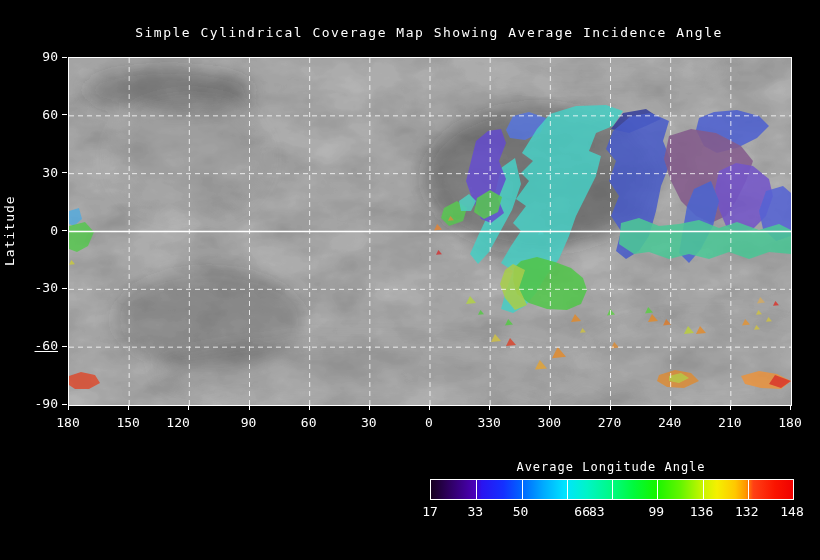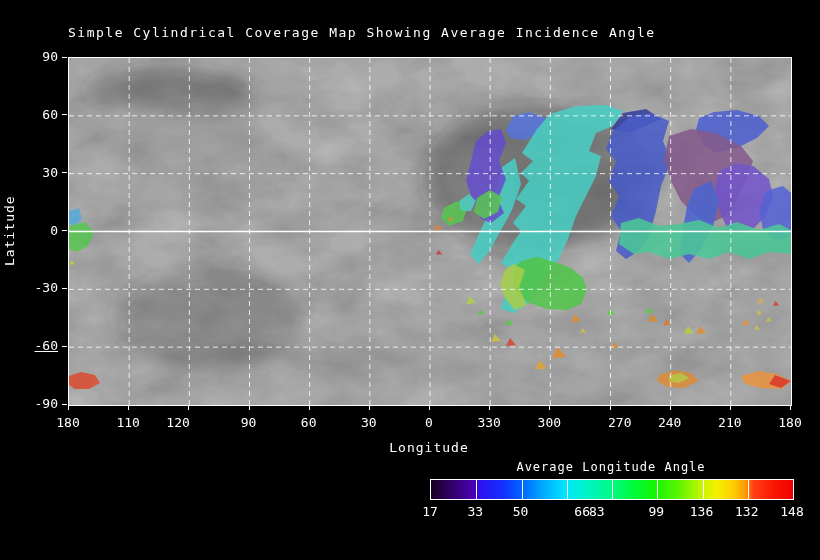--- a/index.html
+++ b/index.html
@@ -1,18 +1,18 @@
 <!DOCTYPE html>
 <html><head>
 <meta charset="utf-8">
 <style>
   html,body{margin:0;padding:0;background:#000;}
   .stage{position:relative;width:820px;height:560px;background:#000;overflow:hidden;
          font-family:"DejaVu Sans Mono",monospace;color:#fff;}
-  .page-title{position:absolute;left:68px;top:25px;width:722px;
+  .page-title{position:absolute;left:68px;top:25px;width:722px;text-align:center;
               font-size:13px;letter-spacing:1.5px;white-space:nowrap;}
   .plot{position:absolute;left:68px;top:57px;width:722px;height:347px;
         border:1px solid #fff;box-sizing:content-box;}
   .plot svg{display:block;width:100%;height:100%;}
   .ylab{position:absolute;left:2px;top:57px;height:347px;width:16px;
         writing-mode:vertical-rl;transform:rotate(180deg);text-align:center;
         font-size:13px;letter-spacing:1px;}
   .xlab{position:absolute;left:68px;top:440px;width:722px;text-align:center;
         font-size:13px;letter-spacing:1px;}
   .tick-label{position:absolute;font-size:13px;white-space:nowrap;}
@@ -130,21 +130,20 @@
           <line x1="661.8333333333334" y1="0" x2="661.8333333333334" y2="347" stroke="#fff" stroke-width="0.8" stroke-dasharray="5 4"></line>
           <line x1="0" y1="57.833333333333336" x2="722" y2="57.833333333333336" stroke="#fff" stroke-width="0.8" stroke-dasharray="5 4"></line>
           <line x1="0" y1="115.66666666666667" x2="722" y2="115.66666666666667" stroke="#fff" stroke-width="0.8" stroke-dasharray="5 4"></line>
           <line x1="0" y1="173.5" x2="722" y2="173.5" stroke="#fff" stroke-width="1.4"></line>
           <line x1="0" y1="231.33333333333334" x2="722" y2="231.33333333333334" stroke="#fff" stroke-width="0.8" stroke-dasharray="5 4"></line>
           <line x1="0" y1="289.1666666666667" x2="722" y2="289.1666666666667" stroke="#fff" stroke-width="0.8" stroke-dasharray="5 4"></line>
         </g>
     </svg>
   </div>
 
-  <div class="xlab">Longitude</div>
 
   <div class="cbar-title">Average Longitude Angle</div>
   <div class="cbar" id="cbar" style="background: linear-gradient(90deg, rgb(22, 0, 31) 0%, rgb(46, 0, 96) 5%, rgb(74, 0, 184) 12%, rgb(42, 20, 240) 14%, rgb(20, 48, 255) 20%, rgb(0, 100, 255) 25%, rgb(0, 170, 255) 31%, rgb(0, 228, 255) 37%, rgb(0, 244, 200) 43%, rgb(0, 250, 130) 50%, rgb(0, 250, 60) 56%, rgb(20, 245, 0) 62%, rgb(100, 245, 0) 69%, rgb(200, 245, 0) 75%, rgb(245, 240, 0) 79%, rgb(255, 200, 0) 84%, rgb(255, 150, 0) 87%, rgb(255, 65, 20) 89%, rgb(250, 20, 0) 95%, rgb(240, 0, 0) 100%);">
       <div class="sep" style="left: 12.5%;"></div>
       <div class="sep" style="left: 25%;"></div>
       <div class="sep" style="left: 37.5%;"></div>
       <div class="sep" style="left: 50%;"></div>
       <div class="sep" style="left: 62.5%;"></div>
       <div class="sep" style="left: 75%;"></div>
       <div class="sep" style="left: 87.5%;"></div>
@@ -159,37 +158,37 @@
     <div class="tick-label" style="left: 12px; top: 222.5px; width: 46px; text-align: right;">0</div>
     <div class="tickmark" style="left: 62px; top: 230px; width: 5px; height: 1px;"></div>
     <div class="tick-label" style="left: 12px; top: 280.333px; width: 46px; text-align: right;">-30</div>
     <div class="tickmark" style="left: 62px; top: 287.833px; width: 5px; height: 1px;"></div>
     <div class="tick-label" style="left: 12px; top: 338.167px; width: 46px; text-align: right; text-decoration: underline;">-60</div>
     <div class="tickmark" style="left: 62px; top: 345.667px; width: 5px; height: 1px;"></div>
     <div class="tick-label" style="left: 12px; top: 396px; width: 46px; text-align: right;">-90</div>
     <div class="tickmark" style="left: 62px; top: 403.5px; width: 5px; height: 1px;"></div>
     <div class="tick-label" style="left: 46px; top: 415px; width: 44px; text-align: center;">180</div>
     <div class="tickmark" style="left: 68px; top: 406px; width: 1px; height: 4px;"></div>
-    <div class="tick-label" style="left: 106.167px; top: 415px; width: 44px; text-align: center;">110</div>
+    <div class="tick-label" style="left: 106.167px; top: 415px; width: 44px; text-align: center;">150</div>
     <div class="tickmark" style="left: 128.167px; top: 406px; width: 1px; height: 4px;"></div>
     <div class="tick-label" style="left: 166.333px; top: 415px; width: 44px; ">120</div>
     <div class="tickmark" style="left: 188.333px; top: 406px; width: 1px; height: 4px;"></div>
     <div class="tick-label" style="left: 226.5px; top: 415px; width: 44px; text-align: center;">90</div>
     <div class="tickmark" style="left: 248.5px; top: 406px; width: 1px; height: 4px;"></div>
     <div class="tick-label" style="left: 286.667px; top: 415px; width: 44px; text-align: center;">60</div>
     <div class="tickmark" style="left: 308.667px; top: 406px; width: 1px; height: 4px;"></div>
     <div class="tick-label" style="left: 346.833px; top: 415px; width: 44px; text-align: center;">30</div>
     <div class="tickmark" style="left: 368.833px; top: 406px; width: 1px; height: 4px;"></div>
     <div class="tick-label" style="left: 407px; top: 415px; width: 44px; text-align: center;">0</div>
     <div class="tickmark" style="left: 429px; top: 406px; width: 1px; height: 4px;"></div>
     <div class="tick-label" style="left: 467.167px; top: 415px; width: 44px; text-align: center;">330</div>
     <div class="tickmark" style="left: 489.167px; top: 406px; width: 1px; height: 4px;"></div>
     <div class="tick-label" style="left: 527.333px; top: 415px; width: 44px; text-align: center;">300</div>
     <div class="tickmark" style="left: 549.333px; top: 406px; width: 1px; height: 4px;"></div>
-    <div class="tick-label" style="left: 587.5px; top: 415px; width: 44px; text-align: right;">270</div>
+    <div class="tick-label" style="left: 587.5px; top: 415px; width: 44px; text-align: center;">270</div>
     <div class="tickmark" style="left: 609.5px; top: 406px; width: 1px; height: 4px;"></div>
     <div class="tick-label" style="left: 647.667px; top: 415px; width: 44px; text-align: center;">240</div>
     <div class="tickmark" style="left: 669.667px; top: 406px; width: 1px; height: 4px;"></div>
     <div class="tick-label" style="left: 707.833px; top: 415px; width: 44px; text-align: center;">210</div>
     <div class="tickmark" style="left: 729.833px; top: 406px; width: 1px; height: 4px;"></div>
     <div class="tick-label" style="left: 768px; top: 415px; width: 44px; text-align: center;">180</div>
     <div class="tickmark" style="left: 790px; top: 406px; width: 1px; height: 4px;"></div>
     <div class="tick-label" style="left: 408px; top: 504px; width: 44px; text-align: center;">17</div>
     <div class="tick-label" style="left: 453.25px; top: 504px; width: 44px; text-align: center;">33</div>
     <div class="tick-label" style="left: 498.5px; top: 504px; width: 44px; text-align: center;">50</div>

